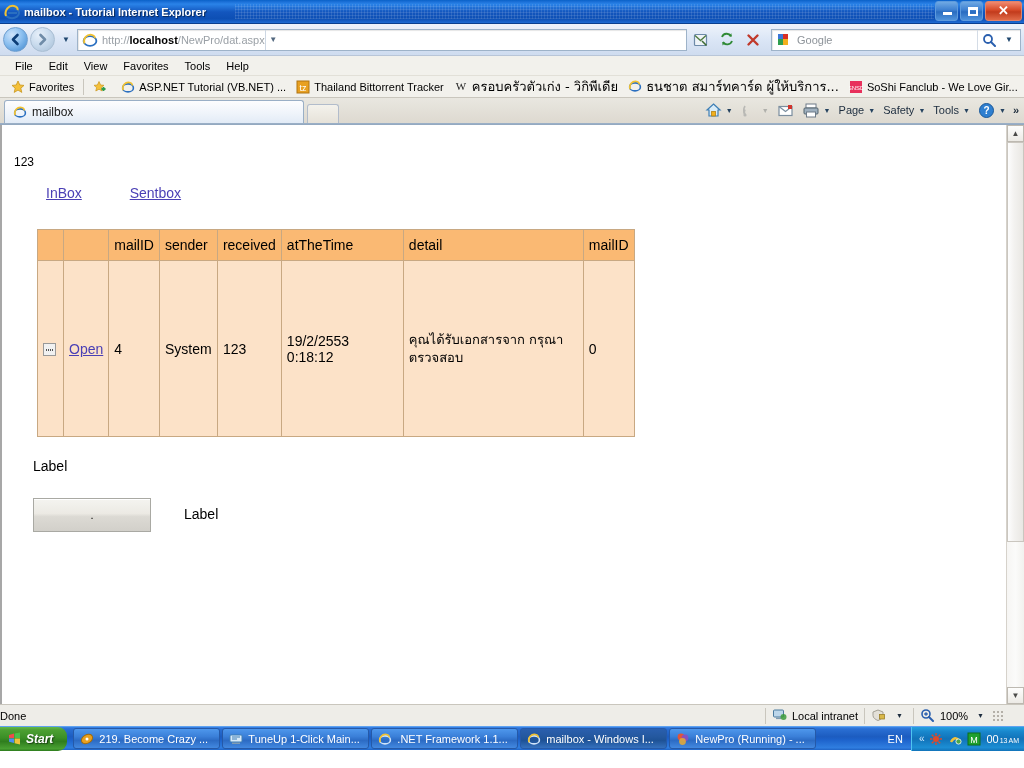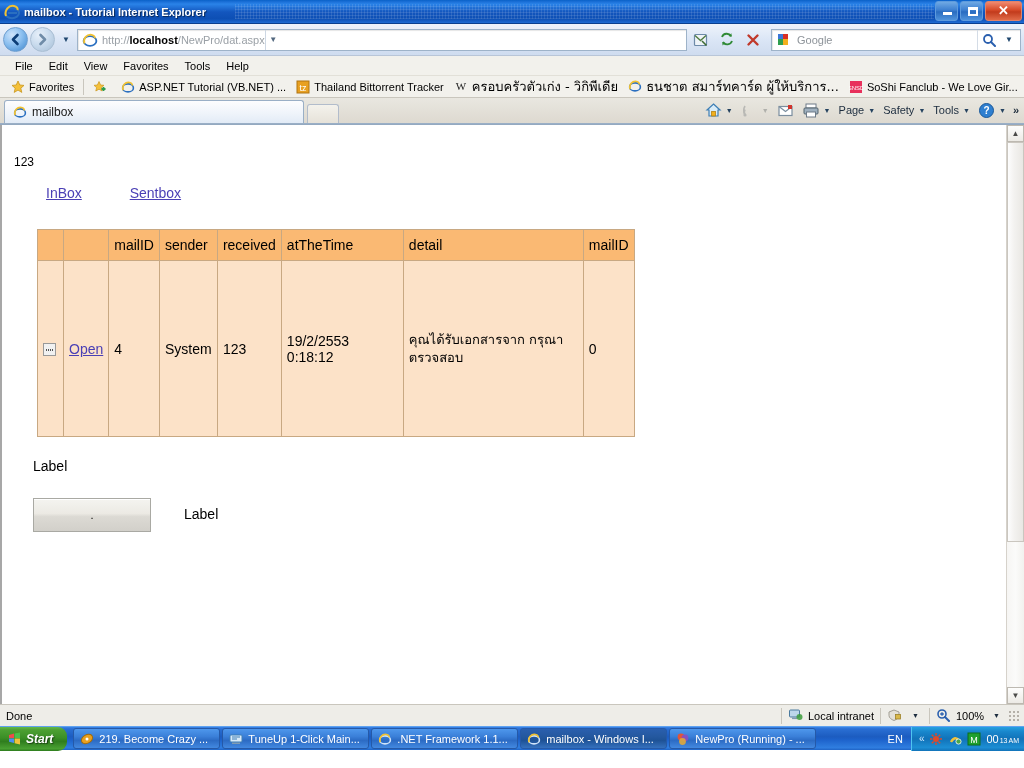--- a/index.html
+++ b/index.html
@@ -232,24 +232,24 @@
     border: 1px solid #cac6bf;
   }
 
   
   .statusbar {
     height: 22px; background: #eeede8;
     border-top: 1px solid #c9c6bd;
     display: flex; align-items: center;
     font-size: 11px; color: #000;
   }
-  .st-text { padding-left: 6px; }
+  .st-text { }
   .st-sep { width: 1px; height: 16px; background: #c9c6bd; margin: 0 6px; }
   .st-zone { display: flex; align-items: center; gap: 5px; }
-  .st-right { margin-left: auto; display: flex; align-items: center; padding-right: 4px; }
+  .st-right { margin-left: auto; display: flex; align-items: center; padding-right: 20px; }
   .grip {
     width: 12px; height: 12px; margin-left: 4px;
     background-image: radial-gradient(circle, #b4b0a8 1px, transparent 1px);
     background-size: 4px 4px;
   }
 
   
   .taskbar {
     height: 24px;
     background: linear-gradient(to bottom,#3c86e8 0%,#2a6fd4 8%,#1c5cc0 42%,#1d62cb 55%,#2f7ee0 90%,#1f63c6 100%);

